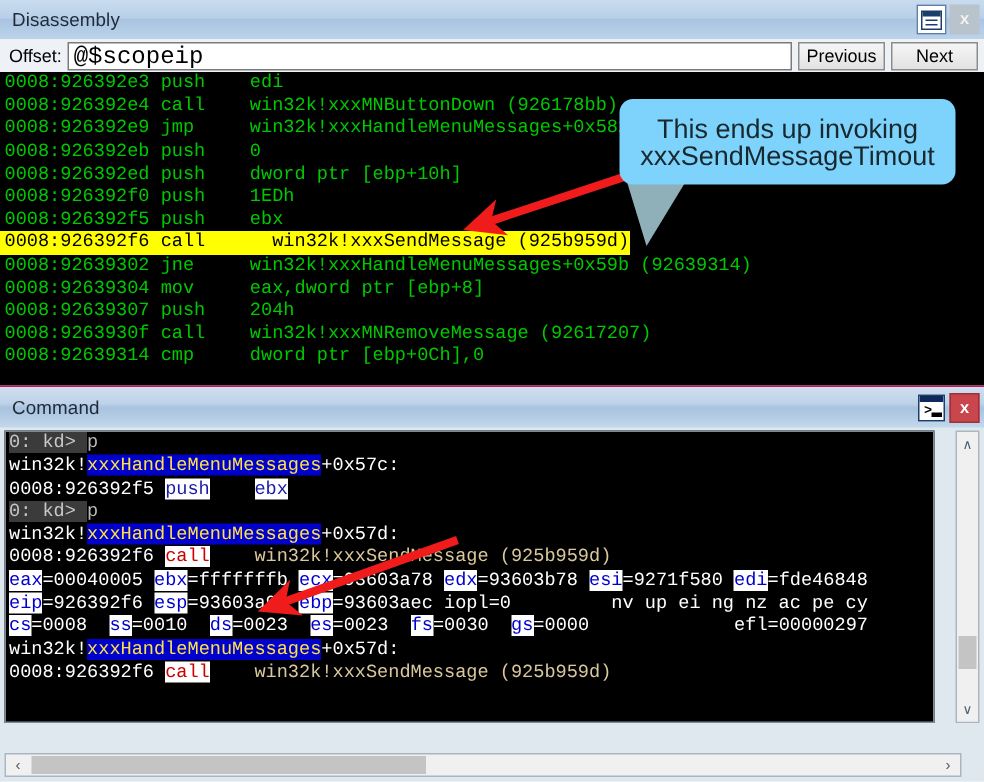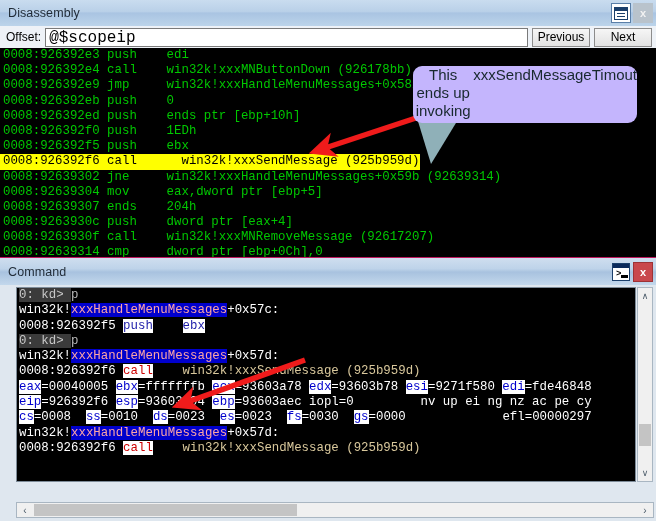--- a/index.html
+++ b/index.html
@@ -189,27 +189,28 @@
   }
   .hl-wrap { height: 15.2px; }
 
   
   #callout {
     position: absolute;
     left: 413px;
     top: 66px;
     width: 224px;
     height: 57px;
-    background: #c4b5fd;
+    background: #7dd3fc;
     border-radius: 9px;
     color: #18282e;
     font-family: "Liberation Sans", sans-serif;
-    font-size: 15px;
+    font-size: 18px;
     text-align: center;
     display: flex;
+    flex-direction: column;
     justify-content: center;
     line-height: 18px;
     z-index: 30;
   }
   #callout-tail {
     position: absolute;
     left: 413px;
     top: 118px;
     width: 110px;
     height: 48px;
@@ -229,21 +230,20 @@
   }
   #command-window .titlebar {
     height: 27px;
     background: linear-gradient(to bottom, #cfdeef 0%, #bed3e9 40%, #a8c2df 52%, #c3d8ec 100%);
   }
   .cmd-body {
     position: relative;
     height: 237px;
     box-sizing: border-box;
     padding: 2px 2px 0 2px;
-    margin-left: 13px;
   }
   .cmd-console {
     position: absolute;
     left: 3px;
     top: 2px;
     width: 620px;
     height: 195px;
     background: #000000;
     border: 1px solid #7d8b98;
     box-sizing: border-box;
@@ -255,21 +255,21 @@
   }
   .cmd-line {
     white-space: pre;
     padding-left: 2px;
     height: 15.3px;
   }
   .tok { white-space: pre; }
   .t-grey   { color: #b9b9b9; }
   .t-white  { color: #ffffff; }
   .t-cmdsel { background: #3b3b3b; color:#c8c8c8; }
-  .t-bluehl { background: #0000cc; color: #fca5a5; text-align: right; }
+  .t-bluehl { background: #0000cc; color: #fde047; text-align: right; }
   .t-regsel { background: #ffffff; color: #0000cc; }
   .t-redsel { background: #ffffff; color: #cc0000; }
   .t-whitesel { background: #ffffff; color: #1a1aa8; }
   .t-tan    { color: #d9c89c; }
 
   
   .vscroll {
     position: absolute;
     right: 3px;
     top: 2px;
@@ -349,28 +349,27 @@
     <div class="offset-input">@$scopeip</div>
     <div class="nav-btn">Previous</div>
     <div class="nav-btn">Next</div>
   </div>
 
   <div class="code-pane" id="code-pane">
       <div class="code-line">0008:926392e3 push    edi</div>
       <div class="code-line">0008:926392e4 call    win32k!xxxMNButtonDown (926178bb)</div>
       <div class="code-line">0008:926392e9 jmp     win32k!xxxHandleMenuMessages+0x582 (926392f6)</div>
       <div class="code-line">0008:926392eb push    0</div>
-      <div class="code-line">0008:926392ed push    ends ptr [ebp+10h]</div>
+      <div class="code-line">0008:926392ed push    dword ptr [ebp+10h]</div>
       <div class="code-line">0008:926392f0 push    1EDh</div>
       <div class="code-line">0008:926392f5 push    ebx</div>
       <div class="hl-wrap"><span class="code-line hl">0008:926392f6 call      win32k!xxxSendMessage (925b959d)</span></div>
       <div class="code-line">0008:92639302 jne     win32k!xxxHandleMenuMessages+0x59b (92639314)</div>
-      <div class="code-line">0008:92639304 mov     eax,dword ptr [ebp+5]</div>
-      <div class="code-line">0008:92639307 ends    204h</div>
-      <div class="code-line">0008:9263930c push    dword ptr [eax+4]</div>
+      <div class="code-line">0008:92639304 mov     eax,dword ptr [ebp+8]</div>
+      <div class="code-line">0008:92639307 push    204h</div>
       <div class="code-line">0008:9263930f call    win32k!xxxMNRemoveMessage (92617207)</div>
       <div class="code-line">0008:92639314 cmp     dword ptr [ebp+0Ch],0</div>
     </div>
 </div>
 
 <svg id="callout-tail" viewBox="0 0 110 48">
   <polygon points="4,0 46,0 18,46" fill="#8fb0b8"></polygon>
 </svg>
 <div id="callout">
   <div>This ends up invoking</div>

